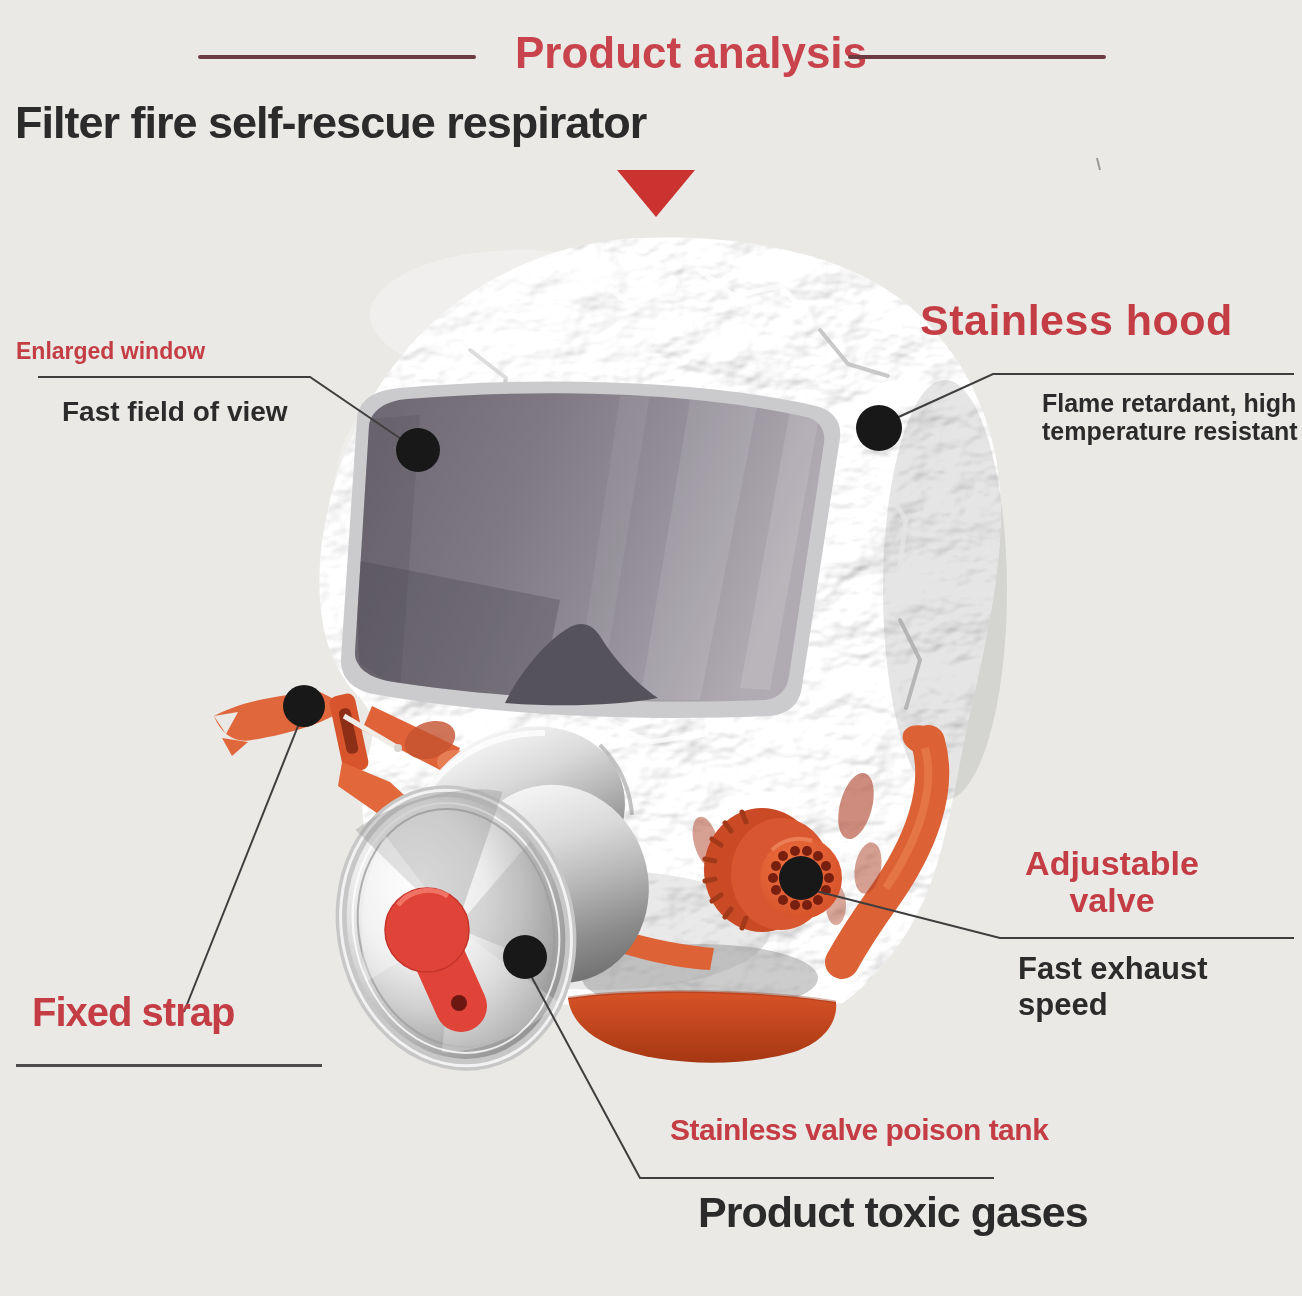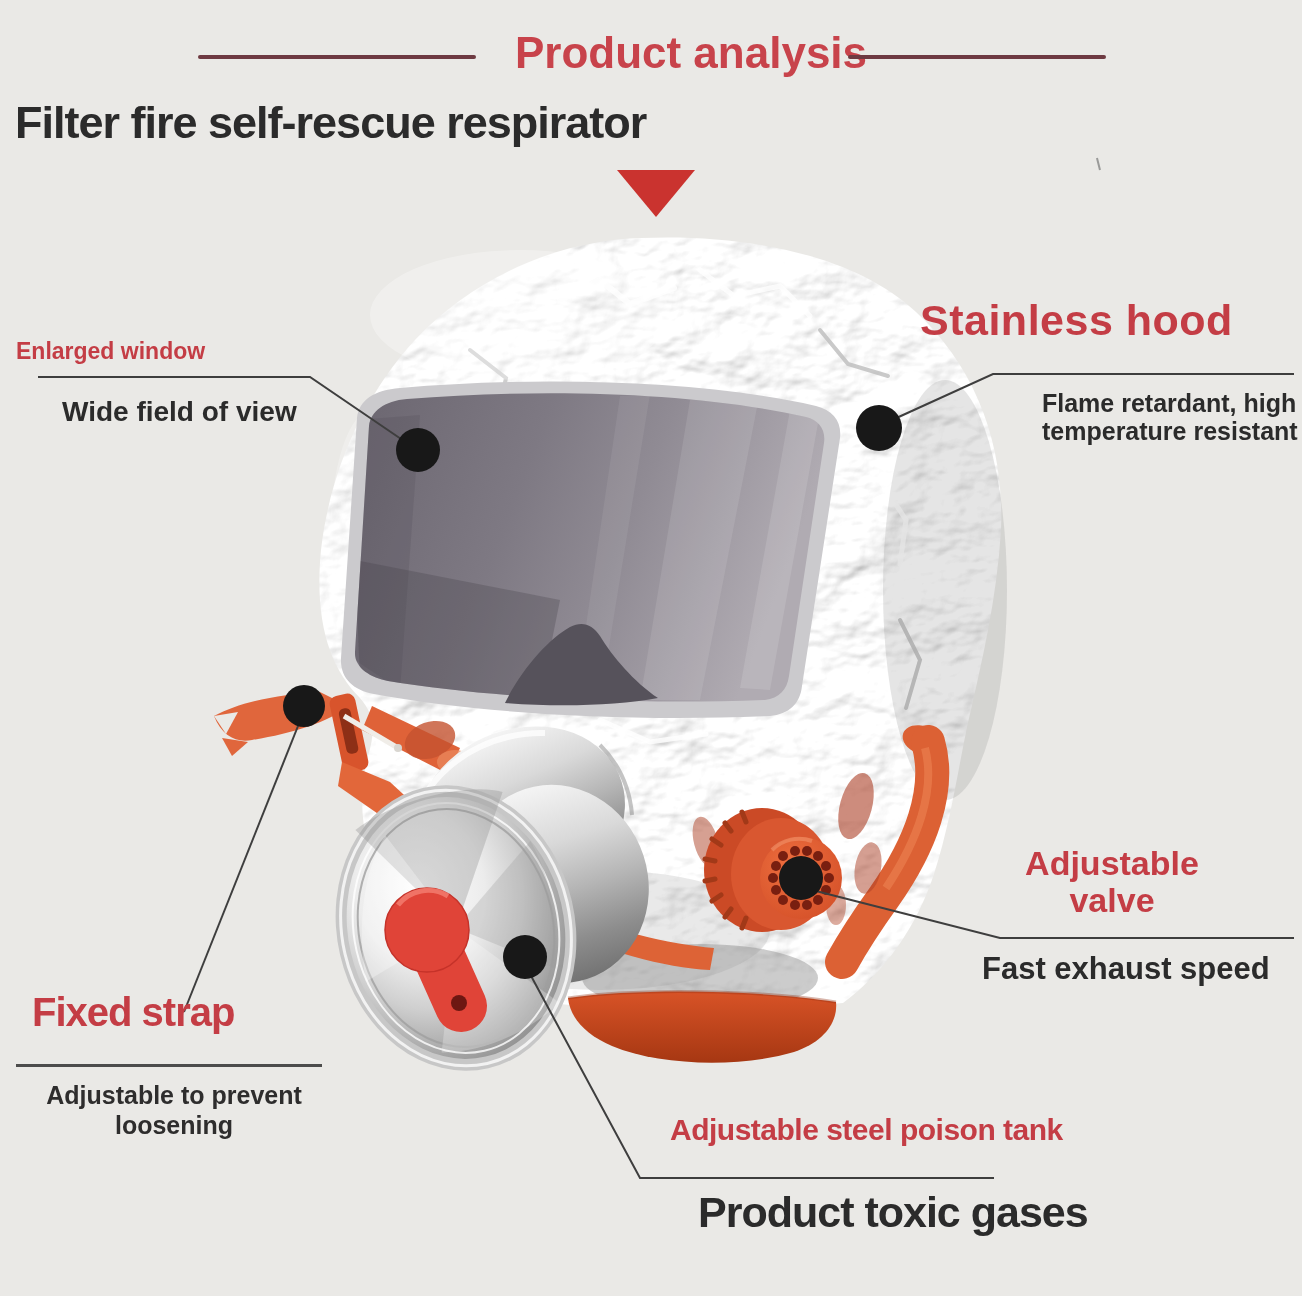--- a/index.html
+++ b/index.html
@@ -14,21 +14,21 @@
   .rule-left{left:198px;width:278px;}
   .rule-right{left:848px;width:258px;}
   .main-title{top:97px;left:0;width:100%;text-align:left;font-size:45px;letter-spacing:-1px;padding-left:15px;}
   .arrow-down{position:absolute;z-index:2;top:170px;left:617px;width:0;height:0;
     border-left:39px solid transparent;border-right:39px solid transparent;border-top:47px solid #ca332f;}
   #window-label{left:16px;top:310px;font-size:23px;margin-top:28px;}
   #window-desc{left:62px;top:396px;font-size:28px;}
   #hood-label{left:920px;top:296px;font-size:43px;letter-spacing:0.5px;}
   #hood-desc{left:1042px;top:389px;font-size:25px;width:272px;line-height:1.12;}
   #valve-label{left:1012px;top:845px;width:200px;text-align:center;font-size:34px;line-height:1.08;}
-  #valve-desc{left:982px;top:951px;font-size:31px;}
+  #valve-desc{left:1018px;top:951px;font-size:31px;}
   #strap-label{left:32px;top:990px;font-size:40px;letter-spacing:-1px;}
   #strap-underline{position:absolute;z-index:2;left:16px;top:1064px;width:306px;height:3px;background:#4c4c4c;}
   #strap-desc{left:40px;top:1081px;width:268px;text-align:center;font-size:25px;line-height:1.18;color:#2e2d2d;}
   #tank-label{left:670px;top:1113px;font-size:30px;letter-spacing:-0.5px;}
   #tank-desc{left:698px;top:1188px;font-size:43px;letter-spacing:-1px;}
 </style>
 </head>
 <body>
 
 <div class="stage">
@@ -221,28 +221,27 @@
     </g>
   </svg>
 
   <div class="txt kicker">Product analysis</div>
   <div class="rule rule-left"></div>
   <div class="rule rule-right"></div>
   <div class="txt main-title dark">Filter fire self-rescue respirator</div>
   <div class="arrow-down"></div>
 
   <div class="txt red" id="window-label">Enlarged window</div>
-  <div class="txt dark" id="window-desc">Wide field of view</div>
+  <div class="txt dark" id="window-desc">Fast field of view</div>
 
   <div class="txt red" id="hood-label">Stainless hood</div>
   <div class="txt dark" id="hood-desc">Flame retardant, high temperature resistant</div>
 
   <div class="txt red" id="valve-label">Adjustable valve</div>
   <div class="txt dark" id="valve-desc">Fast exhaust speed</div>
 
   <div class="txt red" id="strap-label">Fixed strap</div>
   <div id="strap-underline"></div>
-  <div class="txt" id="strap-desc">Adjustable to prevent loosening</div>
-
-  <div class="txt red" id="tank-label">Adjustable steel poison tank</div>
+
+  <div class="txt red" id="tank-label">Stainless valve poison tank</div>
   <div class="txt dark" id="tank-desc">Product toxic gases</div>
 
 </div>
 
 </body></html>

